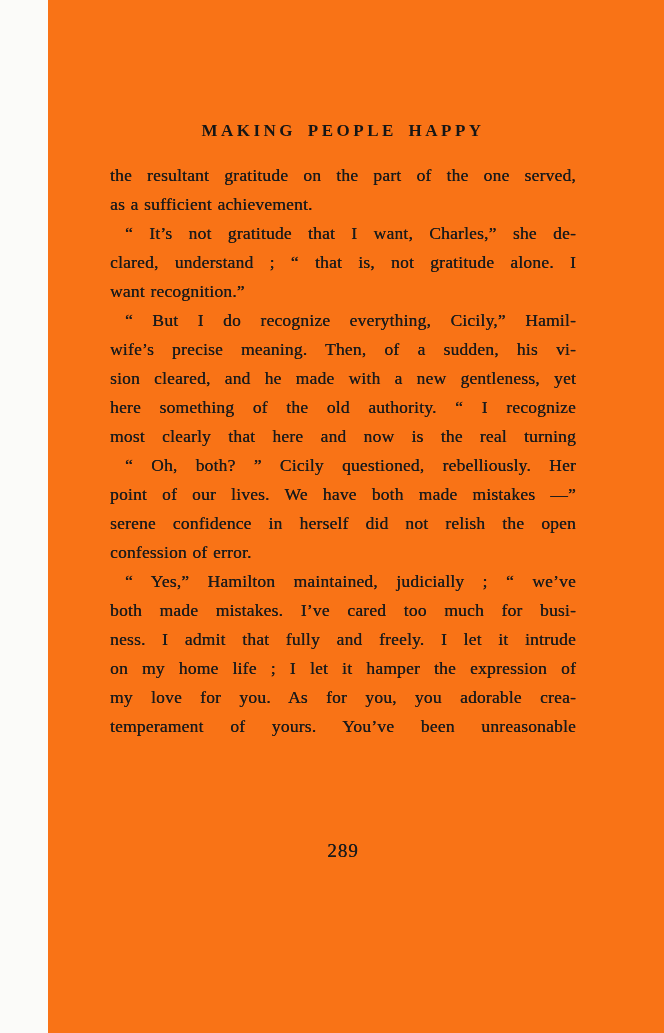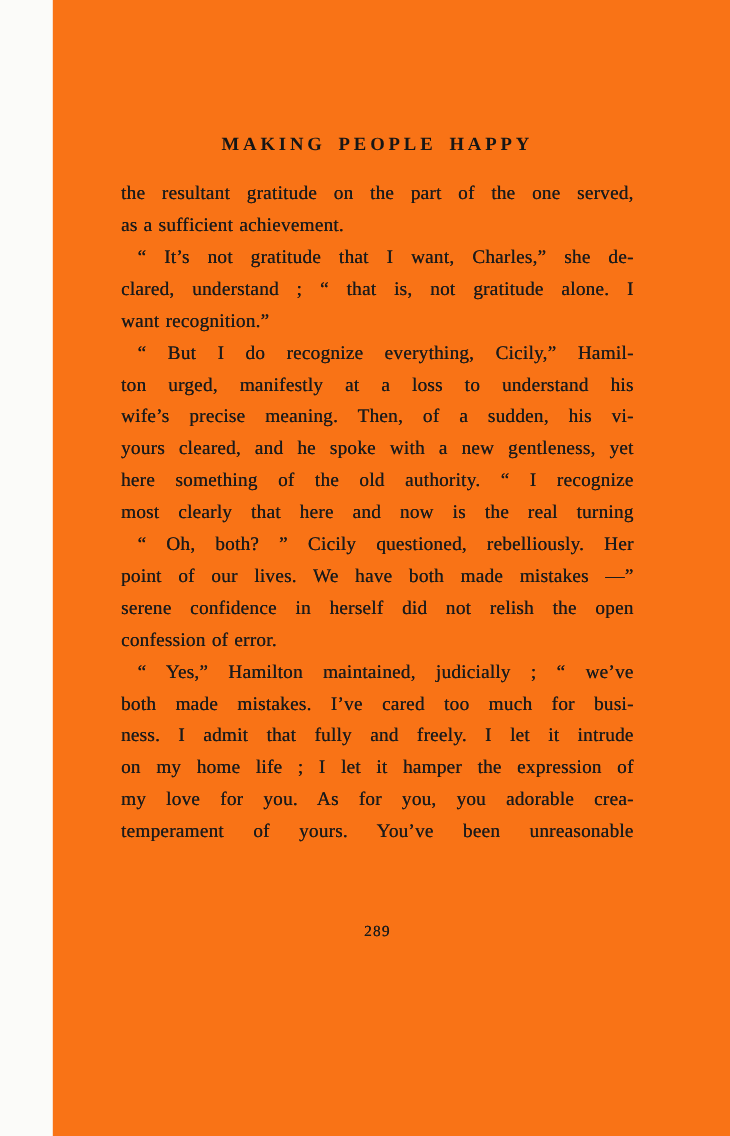--- a/index.html
+++ b/index.html
@@ -54,21 +54,21 @@
   .line.para-end {
     text-align: left;
     text-align-last: left;
   }
   .folio {
     position: absolute;
     top: 840px;
     left: 62px;
     width: 466px;
     text-align: center;
-    font-size: 14px;
+    font-size: 19px;
     letter-spacing: 1px;
     color: #1b1b1b;
     text-shadow: 0.2px 0 0 currentColor;
   }
   .scan-artifact {
     position: absolute;
     right: 4px;
     top: 705px;
     width: 3px;
     height: 12px;
@@ -83,23 +83,22 @@
 
   <h1 class="running-head">MAKING PEOPLE HAPPY</h1>
 
   <div class="text-block">
     <div class="line">the resultant gratitude on the part of the one served,</div>
     <div class="line para-end">as a sufficient achievement.</div>
     <div class="line indent">“ It’s not gratitude that I want, Charles,” she de-</div>
     <div class="line">clared, understand ; “ that is, not gratitude alone.  I</div>
     <div class="line para-end">want recognition.”</div>
     <div class="line indent">“ But I do recognize everything, Cicily,” Hamil-</div>
-    <div class="line">ton urged, manifestly at a loss to understand his</div>
     <div class="line">wife’s precise meaning.  Then, of a sudden, his vi-</div>
-    <div class="line">yours cleared, and he spoke with a new gentleness, yet</div>
+    <div class="line">sion cleared, and he made with a new gentleness, yet</div>
     <div class="line">here something of the old authority.  “ I recognize</div>
     <div class="line">most clearly that here and now is the real turning</div>
     <div class="line indent">“ Oh, both? ” Cicily questioned, rebelliously.  Her</div>
     <div class="line">point of our lives.  We have both made mistakes —”</div>
     <div class="line">serene confidence in herself did not relish the open</div>
     <div class="line para-end">confession of error.</div>
     <div class="line indent">“ Yes,” Hamilton maintained, judicially ; “ we’ve</div>
     <div class="line">both made mistakes.  I’ve cared too much for busi-</div>
     <div class="line">ness.  I admit that fully and freely.  I let it intrude</div>
     <div class="line">on my home life ; I let it hamper the expression of</div>

